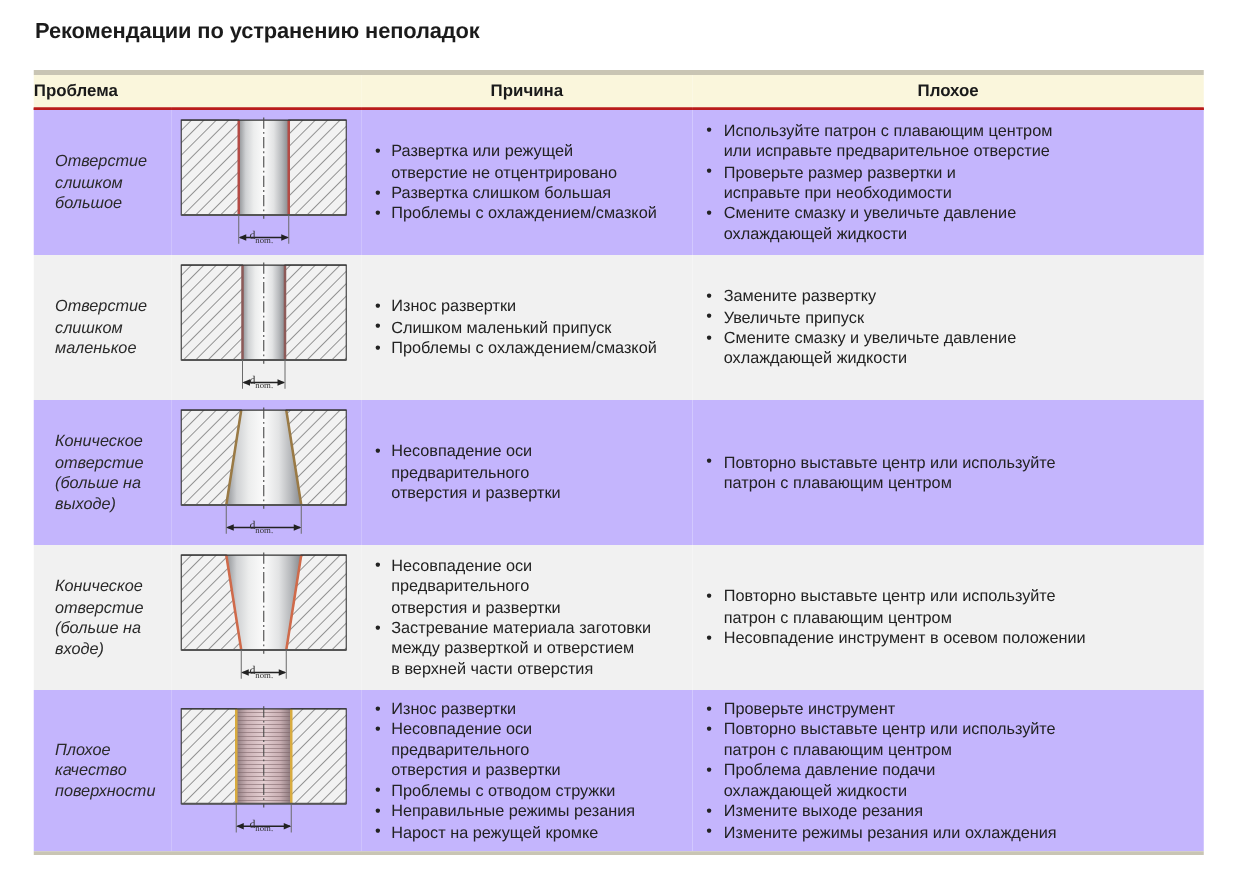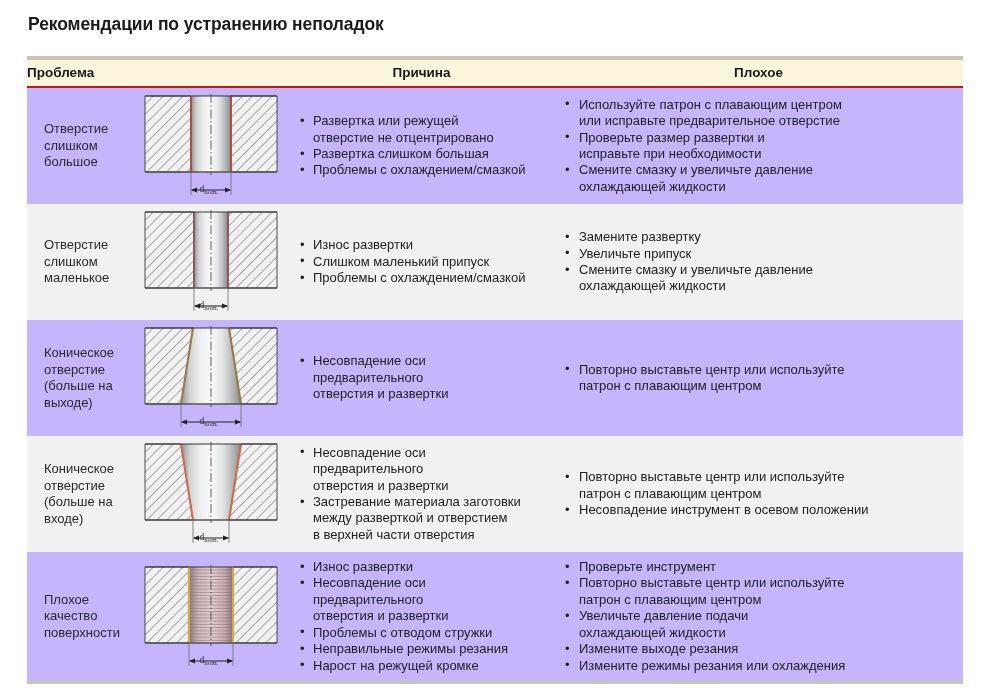--- a/index.html
+++ b/index.html
@@ -54,20 +54,21 @@
   tbody tr.row-light td { background: #f1f1f1; }
   tbody tr.row-dark  td { background: #c4b5fd; }
   tbody td { vertical-align: middle; padding: 0; border: none; }
 
   td.cell-problem {
     padding: 6px 6px 6px 17px;
     font-size: 13px;
     color: #2a2a2a;
     line-height: 1.27;
     vertical-align: middle;
+    font-style: italic;
   }
   td.cell-diagram { padding: 4px 4px 4px 0; text-align: right; vertical-align: middle; }
   td.cell-list { padding: 7px 6px 7px 10px; vertical-align: middle; }
 
   ul.blist { margin: 0; padding: 0; list-style: none; }
   ul.blist li {
     position: relative;
     padding-left: 14px;
     font-size: 13px;
     line-height: 1.265;
@@ -462,21 +463,21 @@
                 <li>Проблемы с отводом стружки</li>
                 <li>Неправильные режимы резания</li>
                 <li>Нарост на режущей кромке</li>
               </ul>
             </td>
             <td class="cell-list cell-solution">
               <ul class="blist">
                 <li>Проверьте инструмент</li>
                 <li>Повторно выставьте центр или используйте
 патрон с плавающим центром</li>
-                <li>Увеличьте давление подачи
+                <li>Проблема давление подачи
 охлаждающей жидкости</li>
                 <li>Измените выходе резания</li>
                 <li>Измените режимы резания или охлаждения</li>
               </ul>
             </td>
           </tr>
         </tbody>
     </table>
   </div>
 

